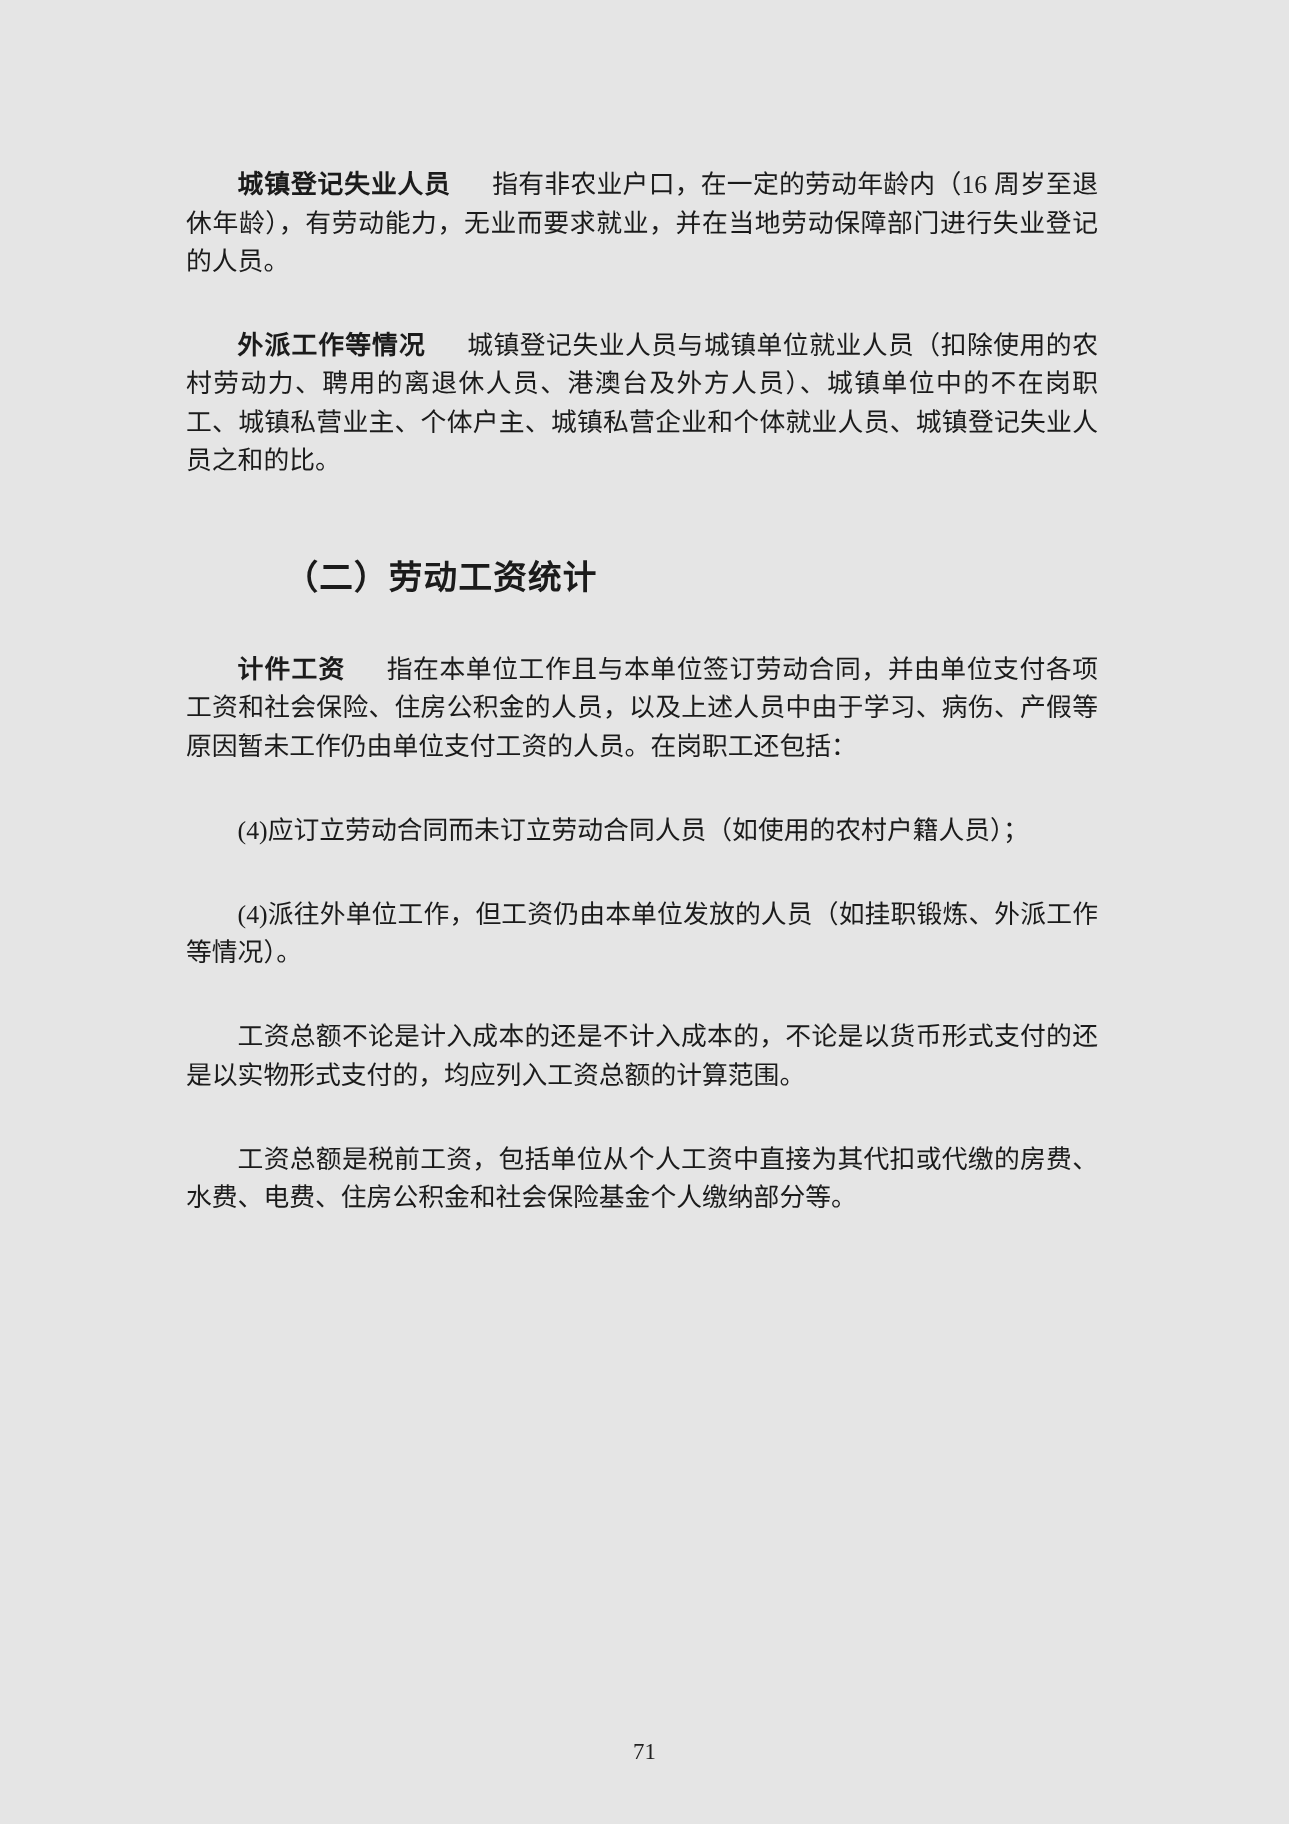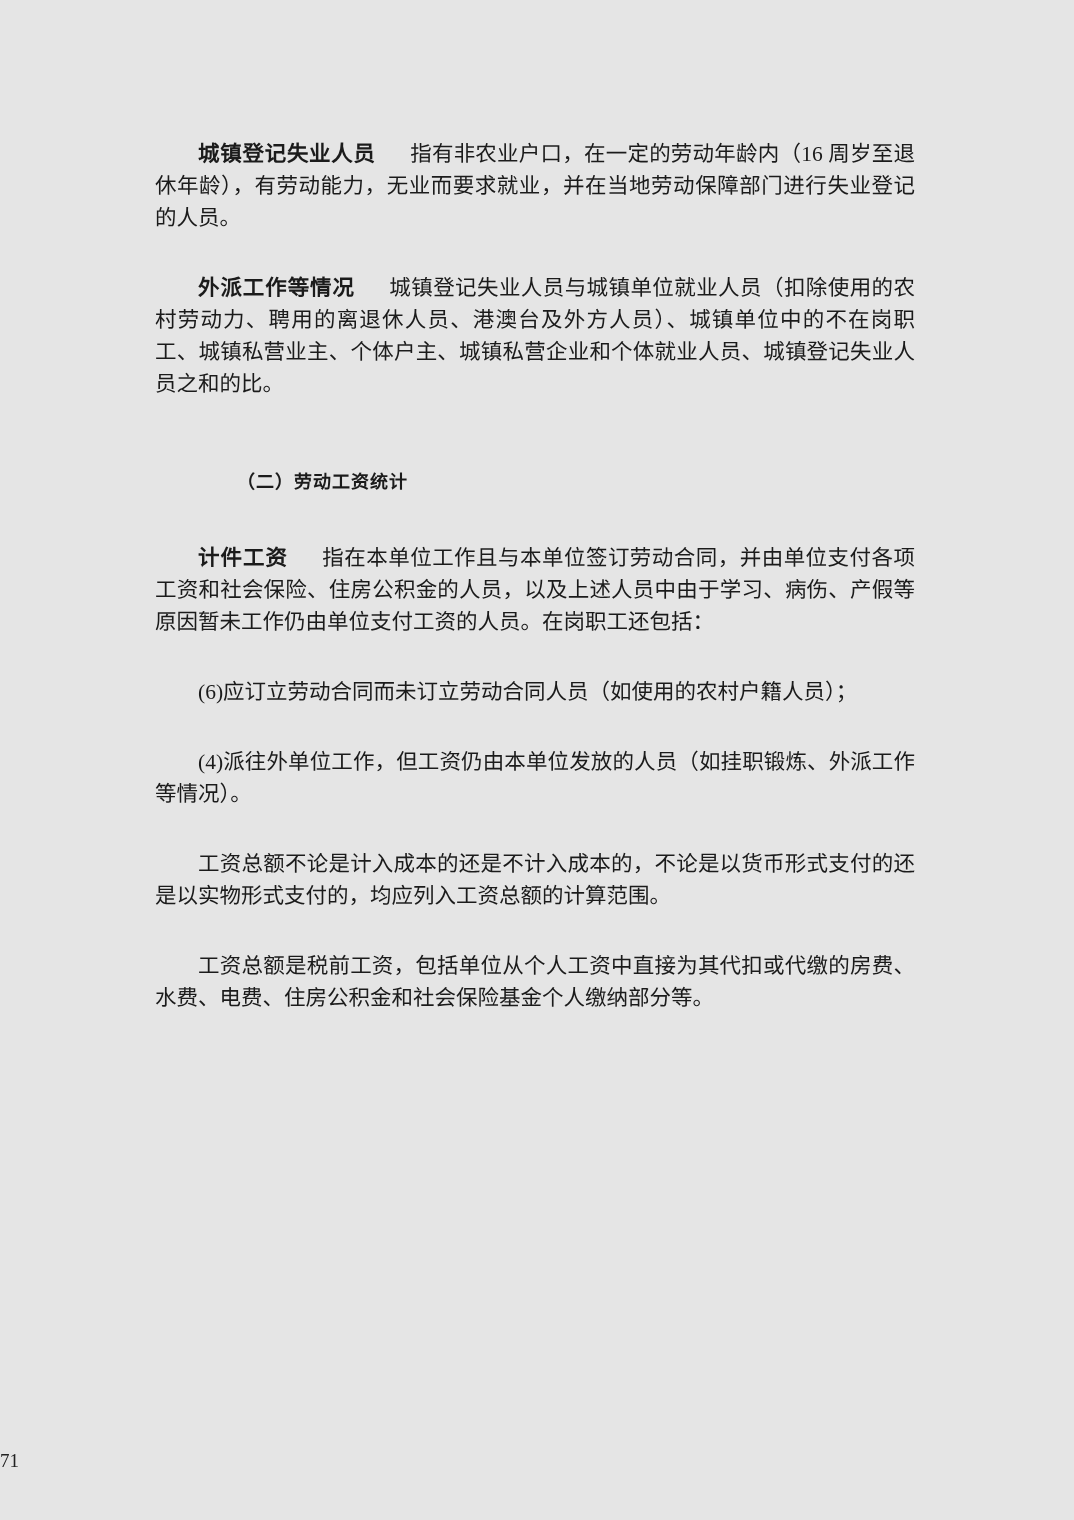--- a/index.html
+++ b/index.html
@@ -36,52 +36,52 @@
   p.para.first {
     margin-top: 0;
   }
   .term {
     font-weight: 700;
     margin-right: 1.6em;
     letter-spacing: 0.5px;
   }
   h2.section-heading {
     margin: 64px 0 42px 82px;
-    font-size: 18px;
+    font-size: 28px;
     line-height: 36px;
     font-weight: 700;
     font-family: "Liberation Sans", "DejaVu Sans", sans-serif;
     letter-spacing: 1px;
   }
   .page-number {
     position: absolute;
     top: 1448px;
     left: 0;
     width: 100%;
-    text-align: left;
+    text-align: center;
     font-size: 19px;
     line-height: 26px;
     color: #222222;
   }
 </style>
 </head>
 <body>
 
 <div class="page">
   <div class="content">
 
     <p class="para first"><b class="term">城镇登记失业人员</b><span>指有非农业户口，在一定的劳动年龄内（16 周岁至退休年龄），有劳动能力，无业而要求就业，并在当地劳动保障部门进行失业登记的人员。</span></p>
 
     <p class="para"><b class="term">外派工作等情况</b><span>城镇登记失业人员与城镇单位就业人员（扣除使用的农村劳动力、聘用的离退休人员、港澳台及外方人员）、城镇单位中的不在岗职工、城镇私营业主、个体户主、城镇私营企业和个体就业人员、城镇登记失业人员之和的比。</span></p>
 
     <h2 class="section-heading">（二）劳动工资统计</h2>
 
     <p class="para first"><b class="term">计件工资</b><span>指在本单位工作且与本单位签订劳动合同，并由单位支付各项工资和社会保险、住房公积金的人员，以及上述人员中由于学习、病伤、产假等原因暂未工作仍由单位支付工资的人员。在岗职工还包括：</span></p>
 
-    <p class="para">(6)应订立劳动合同而未订立劳动合同人员（如使用的农村户籍人员）；</p>
+    <p class="para">(4)应订立劳动合同而未订立劳动合同人员（如使用的农村户籍人员）；</p>
 
 
 
     <p class="para">(4)派往外单位工作，但工资仍由本单位发放的人员（如挂职锻炼、外派工作等情况）。</p>
 
 
     <p class="para">工资总额不论是计入成本的还是不计入成本的，不论是以货币形式支付的还是以实物形式支付的，均应列入工资总额的计算范围。</p>
 
     <p class="para">工资总额是税前工资，包括单位从个人工资中直接为其代扣或代缴的房费、水费、电费、住房公积金和社会保险基金个人缴纳部分等。</p>
 

